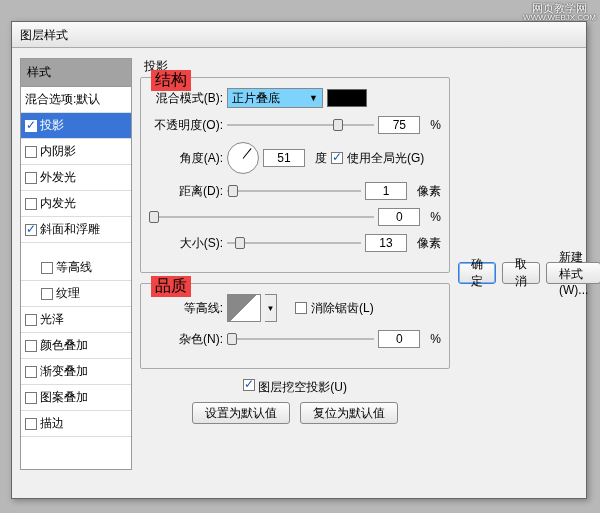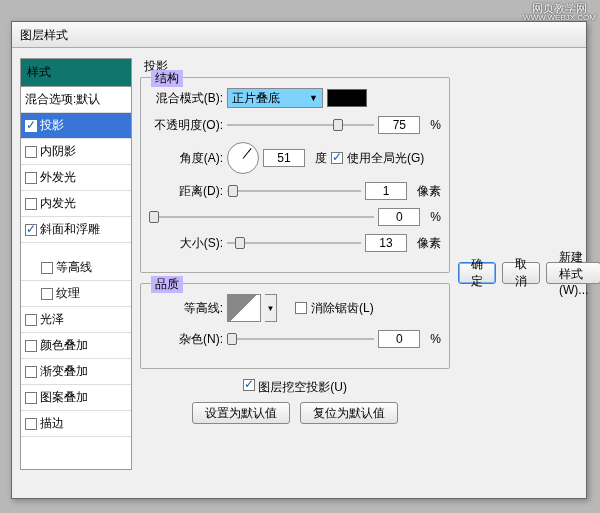--- a/index.html
+++ b/index.html
@@ -2,28 +2,28 @@
 <html><head>
 <meta charset="utf-8">
 <style>
 * { box-sizing: border-box; margin: 0; padding: 0; }
 body { font-family: "Microsoft YaHei", SimSun, sans-serif; font-size: 12px; background: #b8b8b8; width: 600px; height: 513px; position: relative; }
 .watermark { position: absolute; top: 2px; right: 4px; color: #fff; font-size: 11px; text-align: center; line-height: 1.1; text-shadow: 0 0 2px #000; }
 .dialog { position: absolute; top: 21px; left: 11px; width: 576px; height: 478px; background: #f0f0f0; border: 1px solid #666; box-shadow: 2px 2px 6px rgba(0,0,0,0.3); }
 .titlebar { height: 26px; background: linear-gradient(#fafafa,#e4e4e4); border-bottom: 1px solid #aaa; padding: 0 8px; line-height: 26px; font-size: 12px; }
 .content { display: flex; padding: 10px 8px; gap: 8px; height: calc(100% - 26px); }
 .styles-panel { width: 112px; }
-.styles-header { border: 1px solid #999; background: #0f766e; padding: 5px 6px; font-size: 12px; border-bottom: none; }
+.styles-header { border: 1px solid #999; background: #a3a3a3; padding: 5px 6px; font-size: 12px; border-bottom: none; }
 .styles-list { border: 1px solid #999; background: #fff; height: 384px; }
 .style-row { padding: 4px 4px; border-bottom: 1px solid #ddd; display: flex; align-items: center; gap: 3px; font-size: 12px; white-space: nowrap; }
 .style-row.selected { background: #3875d7; color: #fff; }
 .main-panel { width: 310px; }
 .group-title { font-size: 12px; margin-bottom: 2px; margin-left: 4px; }
 .group-box { border: 1px solid #aaa; background: #f0f0f0; padding: 10px 8px 12px; position: relative; margin-bottom: 10px; border-radius: 2px; }
-.group-box .legend { position: absolute; top: -8px; left: 10px; background: #c4b5fd; padding: 0 4px; font-size: 12px; }
+.group-box .legend { position: absolute; top: -8px; left: 10px; background: #ef4444; padding: 0 4px; font-size: 16px; }
 .form-row { display: flex; align-items: center; margin-bottom: 8px; gap: 4px; }
 .form-label { width: 74px; text-align: right; font-size: 12px; }
 .select { border: 1px solid #888; background: #7dd3fc; height: 20px; width: 96px; padding: 0 4px; display: flex; align-items: center; justify-content: space-between; }
 .select .arrow { font-size: 9px; }
 .color-swatch { width: 40px; height: 18px; background: #000; border: 1px solid #666; }
 .slider { flex: 1; height: 18px; position: relative; }
 .slider-track { position: absolute; top: 8px; left: 0; right: 0; height: 2px; background: #bbb; }
 .slider-thumb { position: absolute; top: 3px; width: 10px; height: 12px; background: #e8e8e8; border: 1px solid #666; border-radius: 2px; }
 .num-input { width: 42px; height: 18px; border: 1px solid #888; background: #fff; text-align: center; font-size: 12px; }
 .unit { font-size: 12px; margin-left: 6px; }

